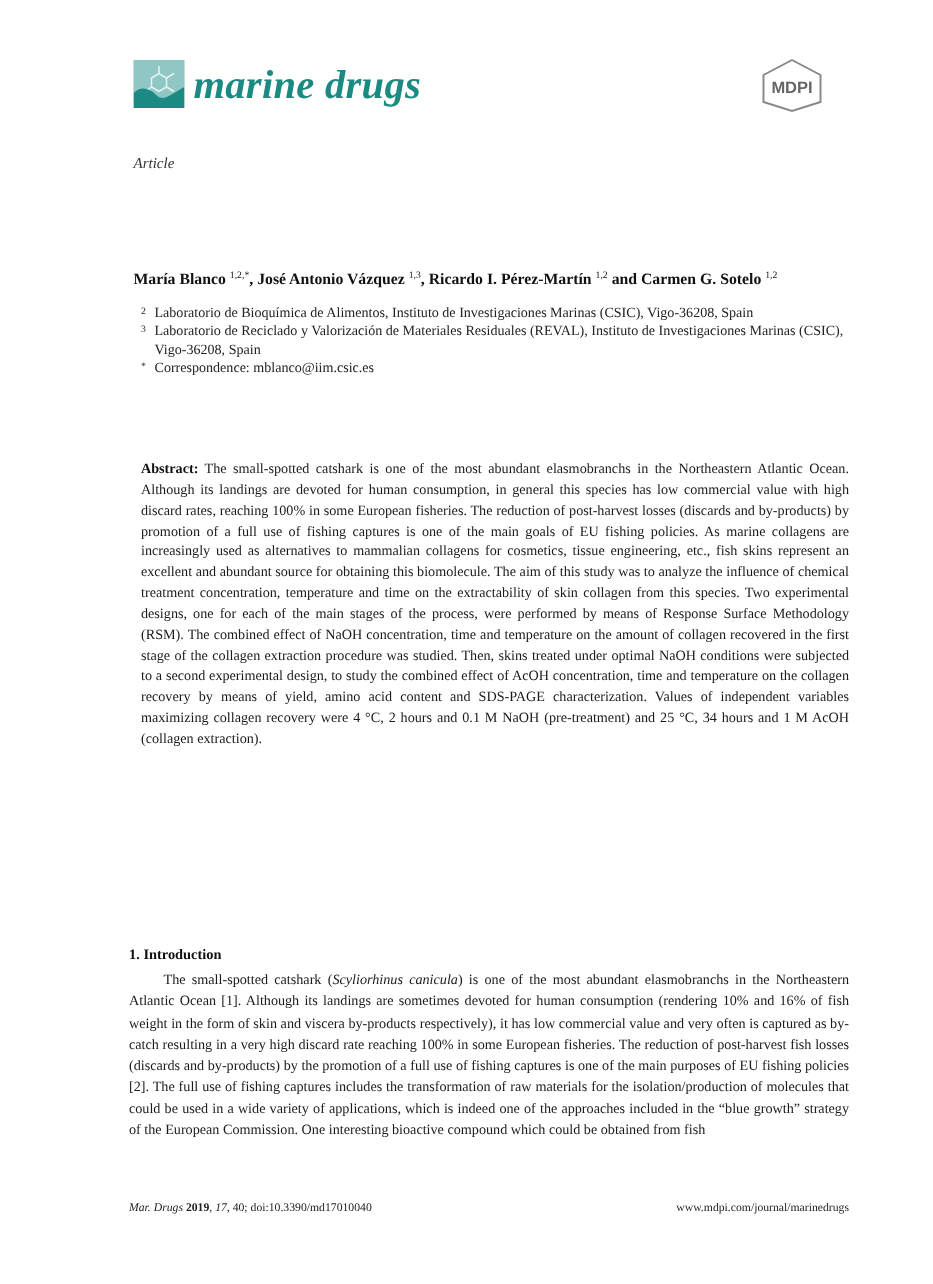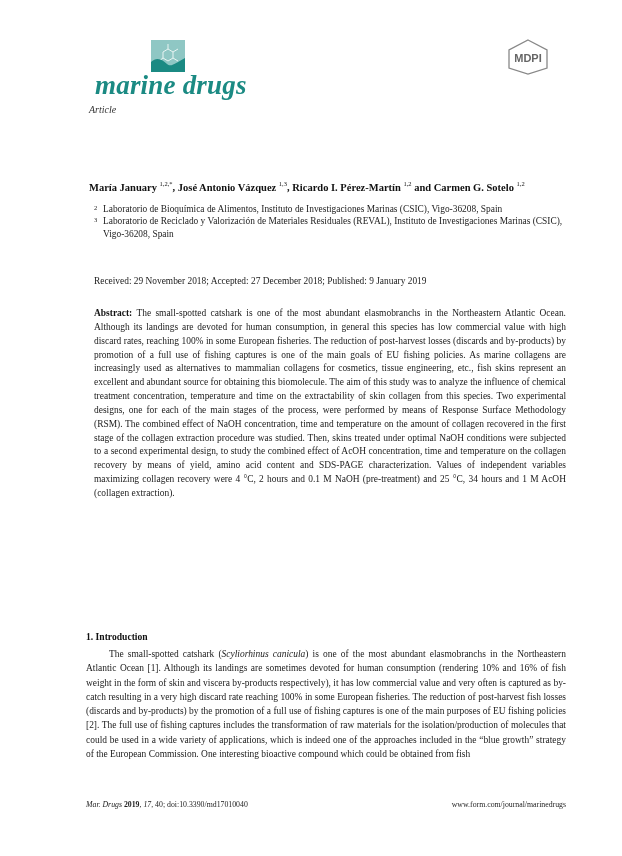--- a/index.html
+++ b/index.html
@@ -1,19 +1,19 @@
 <!DOCTYPE html>
 <html><head>
 <meta charset="utf-8">
 <style>
   html, body { margin: 0; padding: 0; background: #ffffff; }
   body { width: 622px; height: 856px; position: relative; overflow: hidden; font-family: "DejaVu Serif", "Liberation Serif", serif; color: #1a1a1a; }
   .page { position: absolute; left: 0; top: 0; width: 622px; height: 856px; }
 
-  .journal-logo { position: absolute; left: 89px; top: 40px; display: flex; align-items: center; flex-direction: column; }
+  .journal-logo { position: absolute; left: 89px; top: 40px; display: flex; align-items: center; }
   .logo-box { width: 34px; height: 32px; background: #8fc7c4; position: relative; overflow: hidden; }
   .logo-box svg { position: absolute; left: 0; top: 0; }
   .journal-name { font-family: "Liberation Serif", serif; font-style: italic; font-weight: bold; font-size: 27px; color: #1b8a83; margin-left: 6px; letter-spacing: 0.2px; line-height: 1; }
 
   .mdpi-logo { position: absolute; left: 505px; top: 38px; width: 46px; height: 38px; }
 
   .article-type { position: absolute; left: 89px; top: 104px; font-family: "Liberation Serif", serif; font-style: italic; font-size: 10px; color: #333; }
   .title { position: absolute; left: 89px; top: 97px; width: 470px; font-family: "Liberation Serif", serif; font-size: 20.5px; line-height: 23px; color: #111; }
   .title i { font-style: italic; }
 
@@ -62,34 +62,34 @@
   <svg class="mdpi-logo" viewBox="0 0 46 38">
     <polygon points="23,2 42,12 42,30 23,36 4,30 4,12" fill="none" stroke="#888" stroke-width="1.3"></polygon>
     <rect x="6" y="13" width="34" height="13" fill="#ffffff"></rect>
     <text x="23" y="24" text-anchor="middle" font-family="Liberation Sans, sans-serif" font-weight="bold" font-size="11" fill="#666">MDPI</text>
   </svg>
 
   <div class="article-type">Article</div>
 
 
   <div class="authors">
-    <span>María January</span>&nbsp;<sup>1,2,*</sup><span>, </span><span>José Antonio Vázquez</span>&nbsp;<sup>1,3</sup><span>, </span><span>Ricardo I. Pérez-Martín</span>&nbsp;<sup>1,2</sup><span> and </span><span>Carmen G. Sotelo</span>&nbsp;<sup>1,2</sup>
+    <span>María Blanco</span>&nbsp;<sup>1,2,*</sup><span>, </span><span>José Antonio Vázquez</span>&nbsp;<sup>1,3</sup><span>, </span><span>Ricardo I. Pérez-Martín</span>&nbsp;<sup>1,2</sup><span> and </span><span>Carmen G. Sotelo</span>&nbsp;<sup>1,2</sup>
   </div>
 
   <div class="affils">
     <div class="affil"><span class="mark">2</span><span>Laboratorio de Bioquímica de Alimentos, Instituto de Investigaciones Marinas (CSIC), Vigo-36208, Spain</span></div>
     <div class="affil"><span class="mark">3</span><span>Laboratorio de Reciclado y Valorización de Materiales Residuales (REVAL), Instituto de Investigaciones Marinas (CSIC), Vigo-36208, Spain</span></div>
+    <div class="affil"><span class="mark">*</span><span>Correspondence:  mblanco@iim.csic.es</span></div>
   </div>
 
-  <div class="received">Received: 29 November 2018; Accepted: 27 December 2018; Published: 9 January 2019</div>
 
   <div class="abstract"><b>Abstract:</b> <span>The small-spotted catshark is one of the most abundant elasmobranchs in the Northeastern Atlantic Ocean. Although its landings are devoted for human consumption, in general this species has low commercial value with high discard rates, reaching 100% in some European fisheries. The reduction of post-harvest losses (discards and by-products) by promotion of a full use of fishing captures is one of the main goals of EU fishing policies. As marine collagens are increasingly used as alternatives to mammalian collagens for cosmetics, tissue engineering, etc., fish skins represent an excellent and abundant source for obtaining this biomolecule. The aim of this study was to analyze the influence of chemical treatment concentration, temperature and time on the extractability of skin collagen from this species. Two experimental designs, one for each of the main stages of the process, were performed by means of Response Surface Methodology (RSM). The combined effect of NaOH concentration, time and temperature on the amount of collagen recovered in the first stage of the collagen extraction procedure was studied. Then, skins treated under optimal NaOH conditions were subjected to a second experimental design, to study the combined effect of AcOH concentration, time and temperature on the collagen recovery by means of yield, amino acid content and SDS-PAGE characterization. Values of independent variables maximizing collagen recovery were 4 °C, 2 hours and 0.1 M NaOH (pre-treatment) and 25 °C, 34 hours and 1 M AcOH (collagen extraction).</span></div>
 
 
   <div class="section-heading">1. Introduction</div>
 
   <div class="intro"><span>The small-spotted catshark (</span><i>Scyliorhinus canicula</i><span>) is one of the most abundant elasmobranchs in the Northeastern Atlantic Ocean [1]. Although its landings are sometimes devoted for human consumption (rendering 10% and 16% of fish weight in the form of skin and viscera by-products respectively), it has low commercial value and very often is captured as by-catch resulting in a very high discard rate reaching 100% in some European fisheries.  The reduction of post-harvest fish losses (discards and by-products) by the promotion of a full use of fishing captures is one of the main purposes of EU fishing policies [2]. The full use of fishing captures includes the transformation of raw materials for the isolation/production of molecules that could be used in a wide variety of applications, which is indeed one of the approaches included in the “blue growth” strategy of the European Commission. One interesting bioactive compound which could be obtained from fish</span></div>
 
   <div class="footer-left"><i>Mar. Drugs</i> <b>2019</b>, <i>17</i><span>, 40; doi:10.3390/md17010040</span></div>
 
-  <div class="footer-right">www.form.com/journal/marinedrugs</div>
+  <div class="footer-right">www.mdpi.com/journal/marinedrugs</div>
 
 </div>
 
 </body></html>

